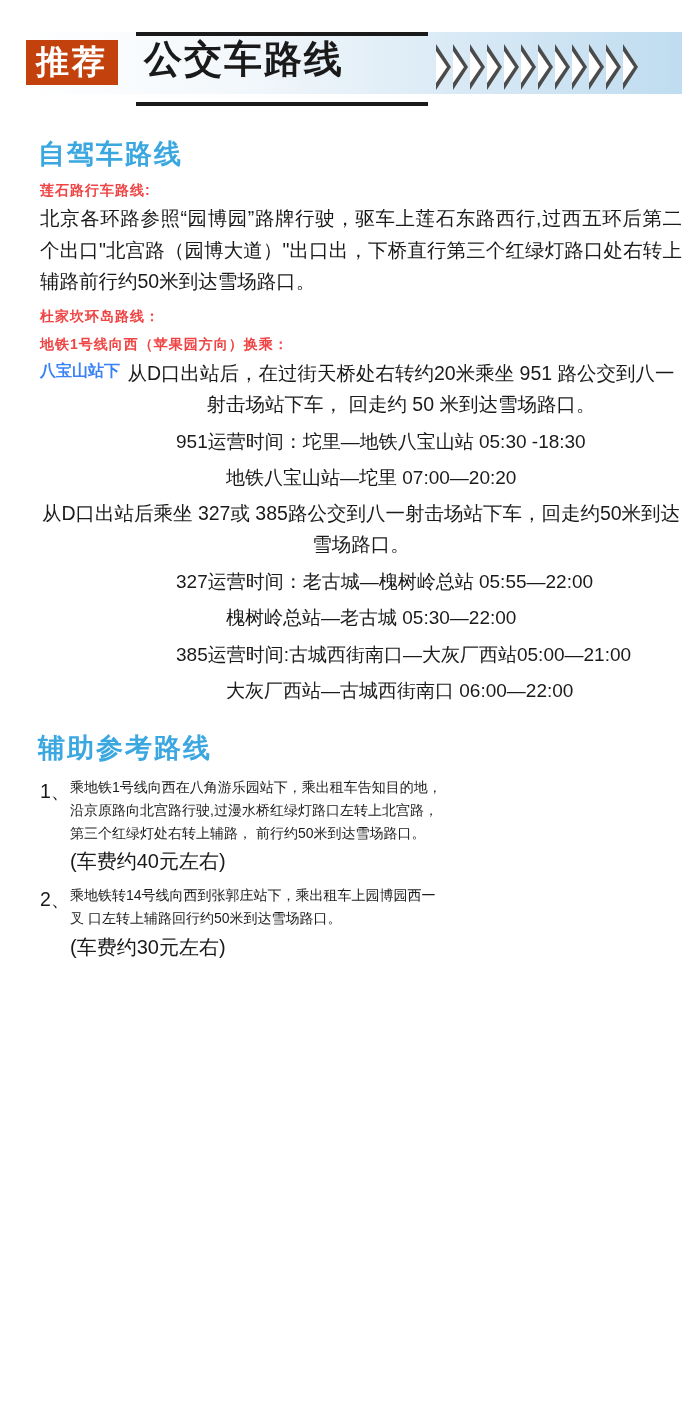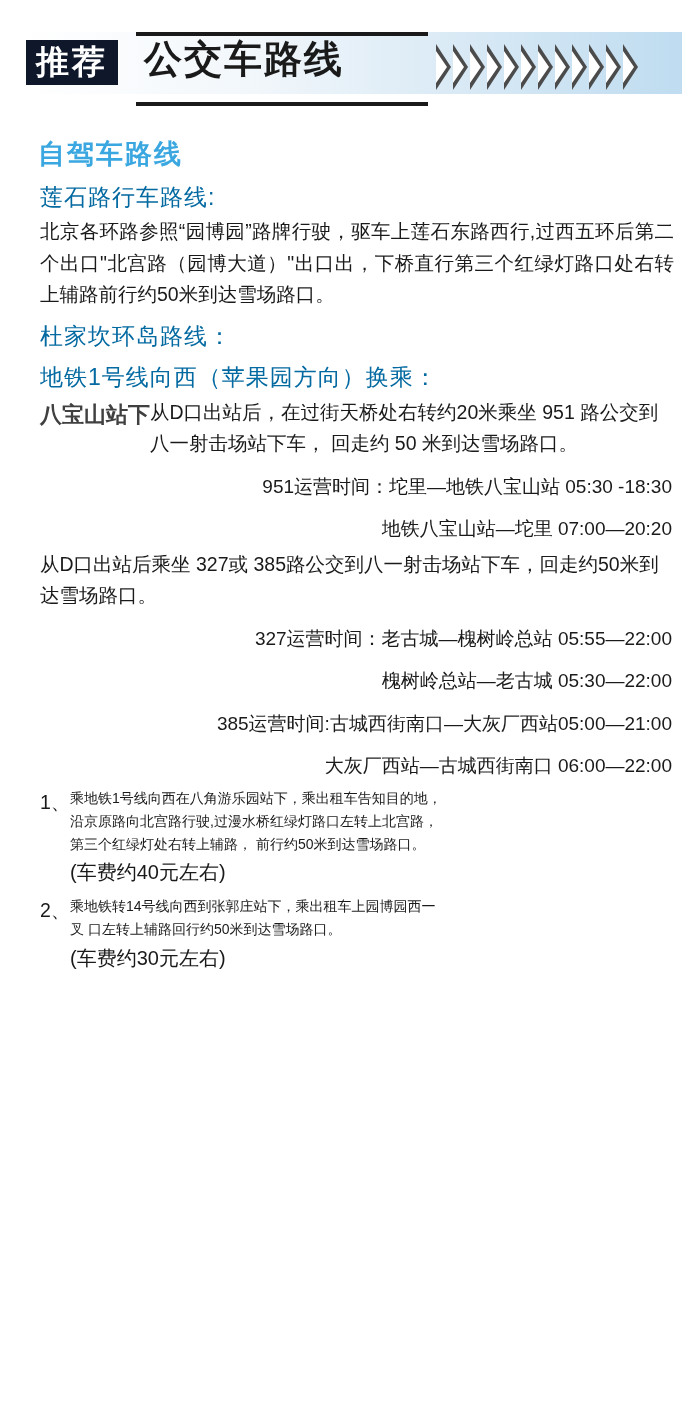--- a/index.html
+++ b/index.html
@@ -26,21 +26,21 @@
     position: absolute;
     left: 0; top: 14px;
     width: 664px;
     height: 62px;
     background: linear-gradient(to right, #ffffff 0%, #f2f7fb 35%, #d8e9f5 68%, #bfdcf0 100%);
   }
   .hdr-badge {
     position: absolute;
     left: 8px;
     top: 22px;
-    background: #0f172a;
+    background: #c2410c;
     color: #ffffff;
     font-size: 33px;
     font-weight: bold;
     letter-spacing: 3px;
     padding: 5px 10px 7px 10px;
     line-height: 1;
   }
   .hdr-rule-top {
     position: absolute;
     left: 118px;
@@ -86,69 +86,69 @@
     position: absolute;
     left: -15px; top: -16px;
     width: 0; height: 0;
     border-top: 16px solid transparent;
     border-bottom: 16px solid transparent;
     border-left: 11px solid #ffffff;
   }
 
   
   .content {
-    padding: 6px 26px 0 26px;
+    padding: 6px 18px 0 26px;
   }
   .sec-title {
     color: #3ba7e0;
     font-size: 27px;
     font-weight: bold;
     letter-spacing: 2px;
     margin: 14px 0 10px 12px;
   }
   .sec-title.bus { margin-top: 40px; }
   .sec-title.aux { margin-top: 24px; }
 
   .sub-title {
-    color: #0369a1;
-    font-size: 23px;
-    font-weight: normal;
+    color: #ef4444;
+    font-size: 14px;
+    font-weight: bold;
     letter-spacing: 1px;
     margin: 10px 0 3px 14px;
   }
   .para {
     font-size: 19.5px;
     line-height: 1.62;
     letter-spacing: 0px;
     margin: 0 0 6px 14px;
     text-align: justify;
   }
 
   
   .bus-row {
     display: flex;
     margin: 4px 0 2px 14px;
   }
   .bus-label {
-    color: #404040;
-    font-size: 22px;
+    color: #3b82f6;
+    font-size: 16px;
     font-weight: bold;
     white-space: nowrap;
     line-height: 1.62;
   }
   .bus-text {
     font-size: 19.5px;
     line-height: 1.62;
     flex: 1;
+    text-align: center;
   }
   .time-line {
     font-size: 19px;
     line-height: 1.6;
-    text-align: right;
-    margin: 12px 2px 0 0;
+    margin: 6px 2px 0 0;
   }
   .time-line.i1 { padding-left: 150px; }
   .time-line.i2 { padding-left: 200px; }
 
   
   .num-item {
     display: flex;
     margin: 6px 0 4px 14px;
   }
   .num-marker {
@@ -213,20 +213,21 @@
   <div class="time-line i2">地铁八宝山站—坨里 07:00—20:20</div>
 
   <div class="bus-row">
     <span class="bus-text">从D口出站后乘坐 327或 385路公交到八一射击场站下车，回走约50米到达雪场路口。</span>
   </div>
   <div class="time-line i1">327运营时间：老古城—槐树岭总站 05:55—22:00</div>
   <div class="time-line i2">槐树岭总站—老古城 05:30—22:00</div>
   <div class="time-line i1">385运营时间:古城西街南口—大灰厂西站05:00—21:00</div>
   <div class="time-line i2">大灰厂西站—古城西街南口 06:00—22:00</div>
 
+  <div class="sec-title aux">辅助参考路线</div>
 
   <div class="num-item">
     <span class="num-marker">1、</span>
     <div class="num-body">
       <div class="line">乘地铁1号线向西在八角游乐园站下，乘出租车告知目的地，</div>
       <div class="line">沿京原路向北宫路行驶,过漫水桥红绿灯路口左转上北宫路，</div>
       <div class="line">第三个红绿灯处右转上辅路， 前行约50米到达雪场路口。</div>
       <div class="note">(车费约40元左右)</div>
     </div>
   </div>

